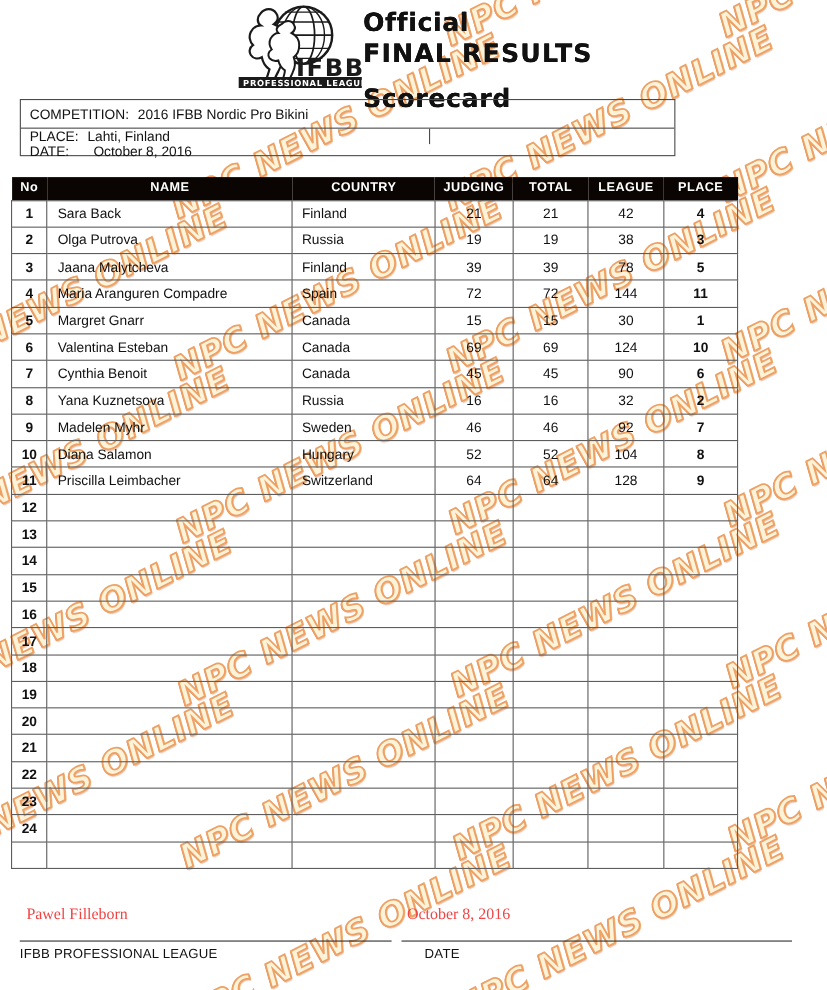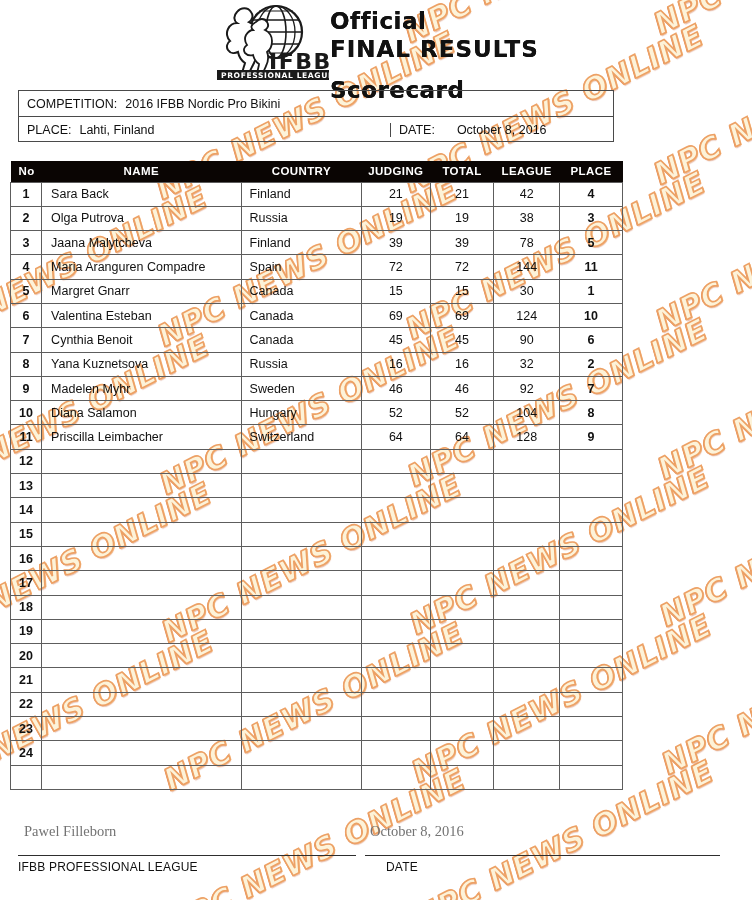--- a/index.html
+++ b/index.html
@@ -90,21 +90,22 @@
     position: relative;
     height: 26px;
     border-bottom: 1px solid #4a4a4a;
     display: flex;
     align-items: center;
   }
   #info-row2 {
     position: relative;
     height: 25px;
     display: flex;
-    align-items: center;
+    align-items: flex-start;
+    flex-direction: column;
   }
   #place-cell {
     width: 372px;
     border-right: 1px solid #4a4a4a;
     display: flex; align-items: center;
   }
   #date-cell {
     flex: 1;
     display: flex; align-items: center;
   }
@@ -121,21 +122,21 @@
     color: #111;
     padding-left: 8px;
     white-space: nowrap;
   }
   #date-cell .info-val { padding-left: 22px; }
 
   
   #score-table {
     position: absolute;
     left: 10px; top: 161px;
-    width: 613px;
+    width: 661px;
     border-collapse: collapse;
     z-index: 10;
     background: transparent;
   }
   #score-table col.c-no      { width: 34px; }
   #score-table col.c-name    { width: 251px; }
   #score-table col.c-country { width: 140px; }
   #score-table col.c-judging { width: 74px; }
   #score-table col.c-finals  { width: 74px; }
   #score-table col.c-total   { width: 72px; }
@@ -186,21 +187,21 @@
     text-align: center;
     font-weight: bold;
   }
 
   
   #footer { position: absolute; left: 0; top: 0; width: 752px; height: 900px; z-index: 10; pointer-events: none;}
   .sig-name {
     position: absolute;
     font-family: "Liberation Serif", serif;
     font-size: 14.5px;
-    color: #737373;
+    color: #ef4444;
     white-space: nowrap;
   }
   .sig-line {
     position: absolute;
     height: 0;
     border-top: 1px solid #2e2e2e;
   }
   .sig-caption {
     position: absolute;
     font-family: "Liberation Sans", sans-serif;

